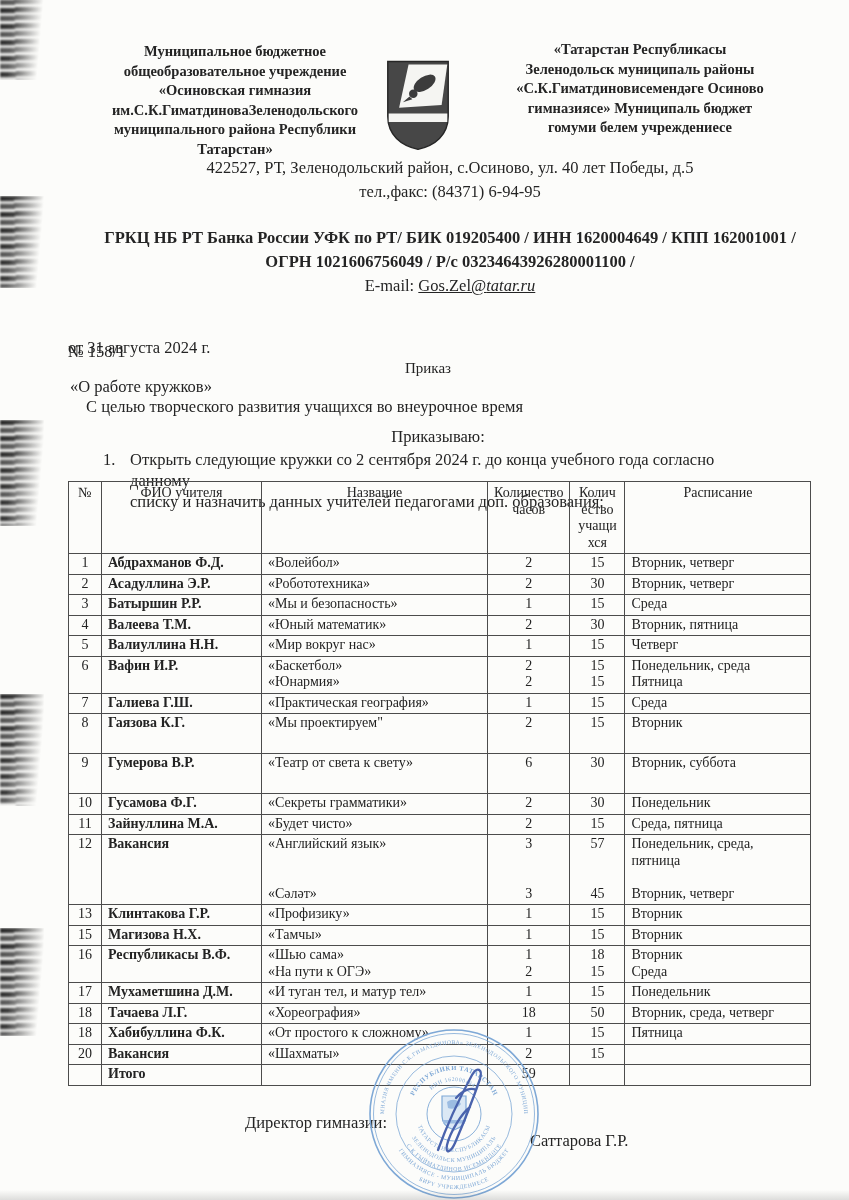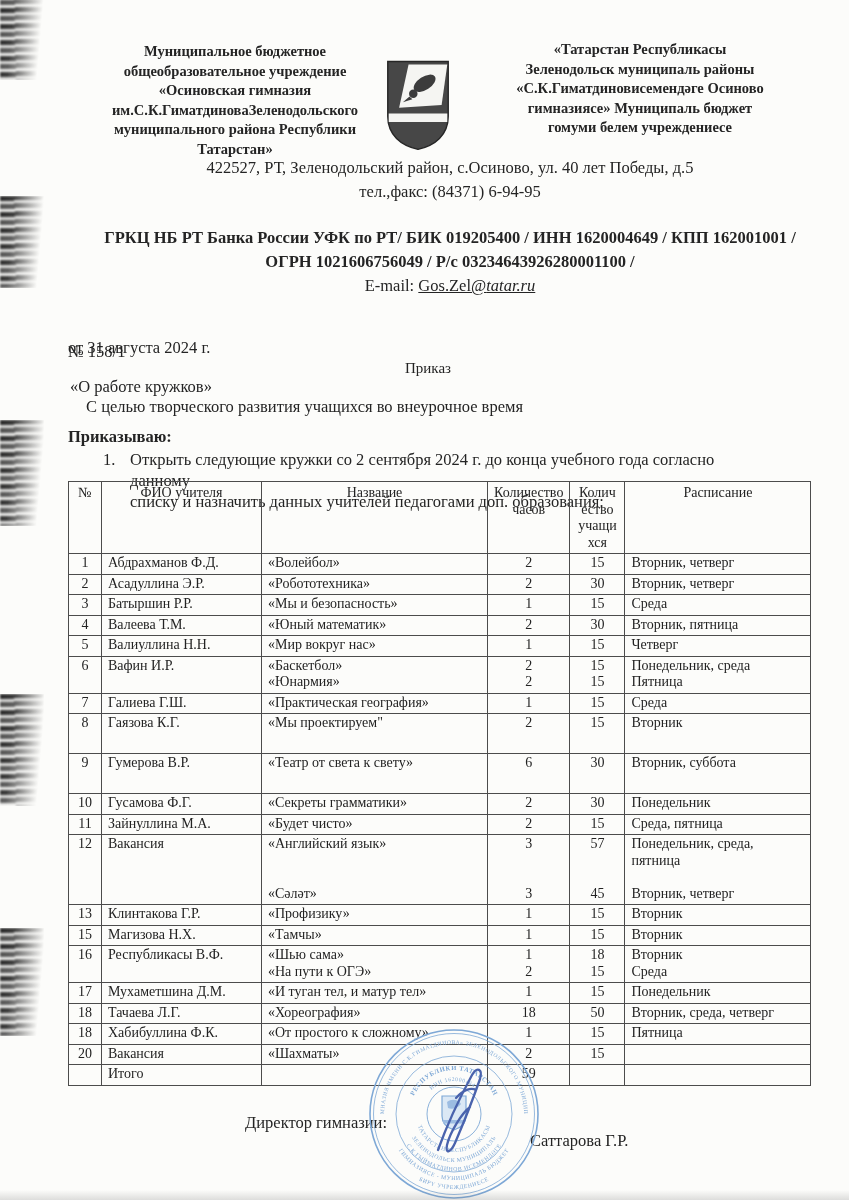--- a/index.html
+++ b/index.html
@@ -31,32 +31,32 @@
   .addr .bold-line{font-weight:bold;margin-top:22px;}
   .addr b{font-weight:bold;}
   .u{text-decoration:underline;}
   .i{font-style:italic;}
 
   .order-title{position:absolute;left:68px;top:320px;width:720px;text-align:center;font-size:15px;margin-top:40px;}
   .order-num{position:absolute;left:68px;top:342px;font-size:16.5px;}
   .order-date{position:absolute;left:68px;top:338px;width:700px;text-align:left;font-size:16.5px;}
   .subject{position:absolute;left:70px;top:377px;font-size:16.5px;}
   .purpose{position:absolute;left:75px;top:397px;font-size:16.5px;margin-left:11px;}
-  .resolve{position:absolute;left:68px;top:427px;width:740px;font-size:16.5px;font-weight:bold;}
+  .resolve{position:absolute;left:68px;top:427px;width:740px;text-align:center;font-size:16.5px;}
   .item1{position:absolute;left:103px;top:449px;font-size:16.5px;line-height:21px;}
   .item1 .n{position:absolute;left:0;top:0;}
   .item1 .t{display:block;margin-left:27px;width:645px;}
 
   table.clubs{position:absolute;left:68px;top:481px;border-collapse:collapse;
     font-size:14px;line-height:16.5px;color:#232323;}
   table.clubs td, table.clubs th{border:1px solid #4c4c4c;vertical-align:top;
     padding:1px 6px 2px;white-space:pre-line;}
   table.clubs th{font-weight:normal;text-align:center;padding-top:3px;}
   td.col-num{text-align:center;}
-  td.col-teacher{padding-left:11px;}
+  td.col-teacher{padding-left:11px;font-weight:bold;}
   td.col-name{padding-left:11px;}
   td.col-hours{text-align:center;}
   td.col-students{text-align:center;}
   td.col-schedule{padding-left:8px;}
   tr.tall td{height:36px;}
 
   .footer-label{position:absolute;left:245px;top:1113px;font-size:16.5px;}
   .footer-name{position:absolute;left:530px;top:1108px;font-size:16.5px;margin-top:23px;}
 
   .stamp{position:absolute;left:368px;top:1028px;width:172px;height:172px;}

